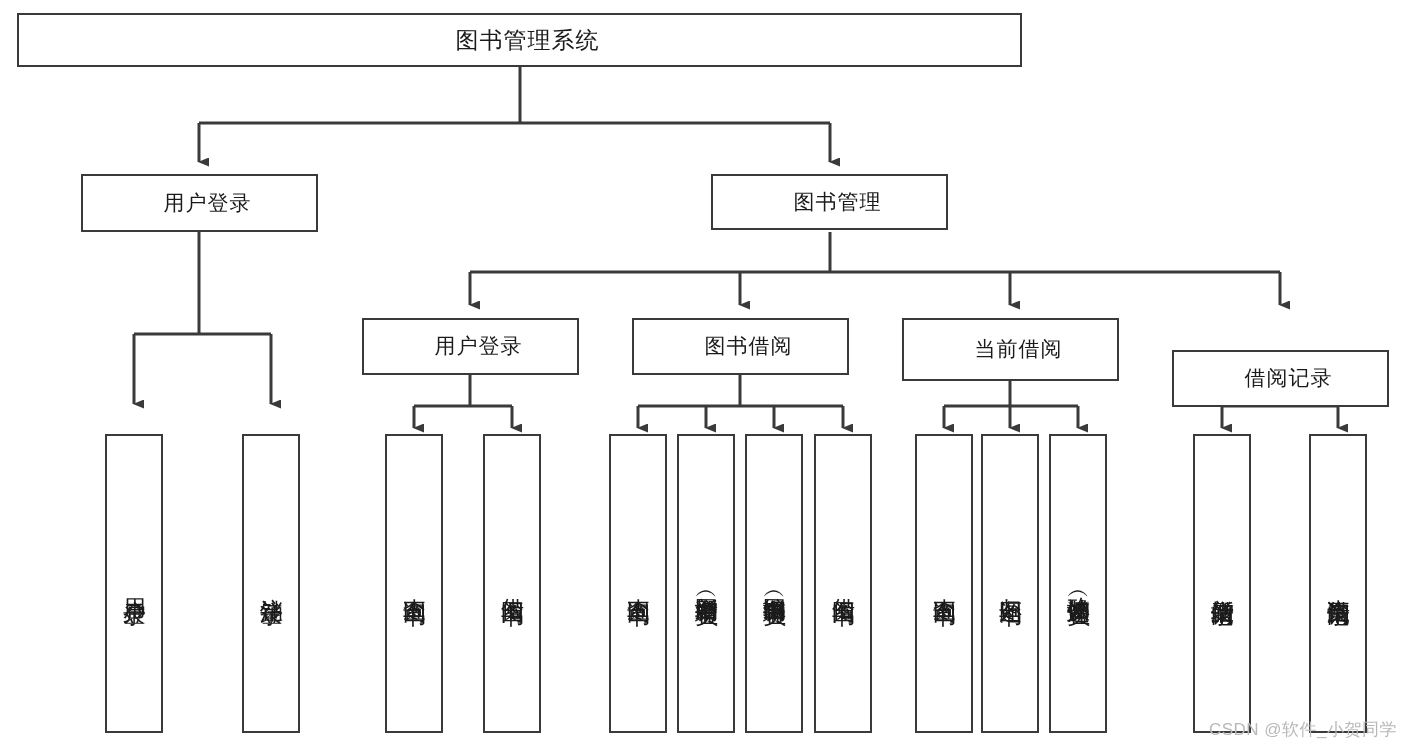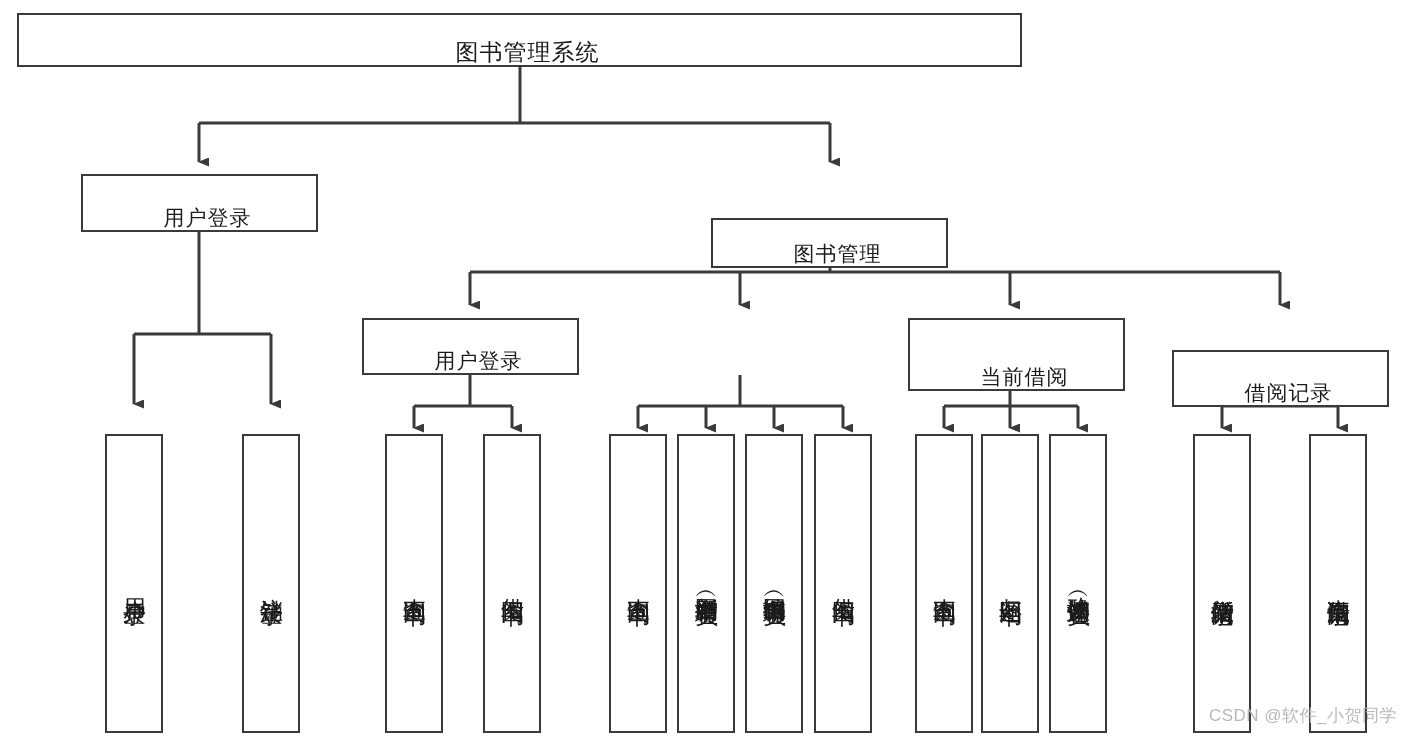--- a/index.html
+++ b/index.html
@@ -24,21 +24,21 @@
     width: 1405px;
     height: 747px;
     pointer-events: none;
   }
   .node {
     position: absolute;
     box-sizing: border-box;
     border: 2px solid #3a3a3a;
     background: #ffffff;
     display: flex;
-    align-items: flex-end;
+    align-items: center;
     justify-content: center;
     color: #1b1b1b;
     line-height: 1.15;
     z-index: 2;
     padding-left: 16px;
   }
   .node .label {
     display: block;
     text-align: center;
     white-space: nowrap;
@@ -67,21 +67,21 @@
     white-space: nowrap;
     display: inline-block;
   }
   .node.vert.tall .label {
     font-size: 23px;
     letter-spacing: 1px;
   }
   .watermark {
     position: absolute;
     right: 8px;
-    bottom: 20px;
+    bottom: 6px;
     font-size: 17px;
     color: #b8b8b8;
     letter-spacing: 0.5px;
     z-index: 5;
     white-space: nowrap;
     font-family: "Liberation Sans", "DejaVu Sans", sans-serif;
   }
 </style>
 </head>
 <body>
@@ -141,30 +141,33 @@
   </svg>
 
   <div class="node horiz root" style="left:17px; top:13px; width:1005px; height:54px;">
     <span class="label">图书管理系统</span>
   </div>
 
   <div class="node horiz" style="left:81px; top:174px; width:237px; height:58px;">
     <span class="label">用户登录</span>
   </div>
 
-  <div class="node horiz" style="left:711px; top:174px; width:237px; height:50px;margin-top:44px;">
+  <div class="node horiz" style="left:711px; top:174px; width:237px; height:56px;">
     <span class="label">图书管理</span>
   </div>
 
   <div class="node horiz" style="left:362px; top:318px; width:217px; height:57px;">
     <span class="label">用户登录</span>
   </div>
 
-
-  <div class="node horiz" style="left:902px; top:318px; width:217px; height:73px;margin-left:6px;">
+  <div class="node horiz" style="left:632px; top:318px; width:217px; height:57px;">
+    <span class="label">图书借阅</span>
+  </div>
+
+  <div class="node horiz" style="left:902px; top:318px; width:217px; height:63px;">
     <span class="label">当前借阅</span>
   </div>
 
   <div class="node horiz" style="left:1172px; top:318px; width:217px; height:57px;margin-top:32px;">
     <span class="label">借阅记录</span>
   </div>
 
   <div class="node vert" style="left:105px; top:434px; width:58px; height:299px;">
     <span class="label">用户登录</span>
   </div>

